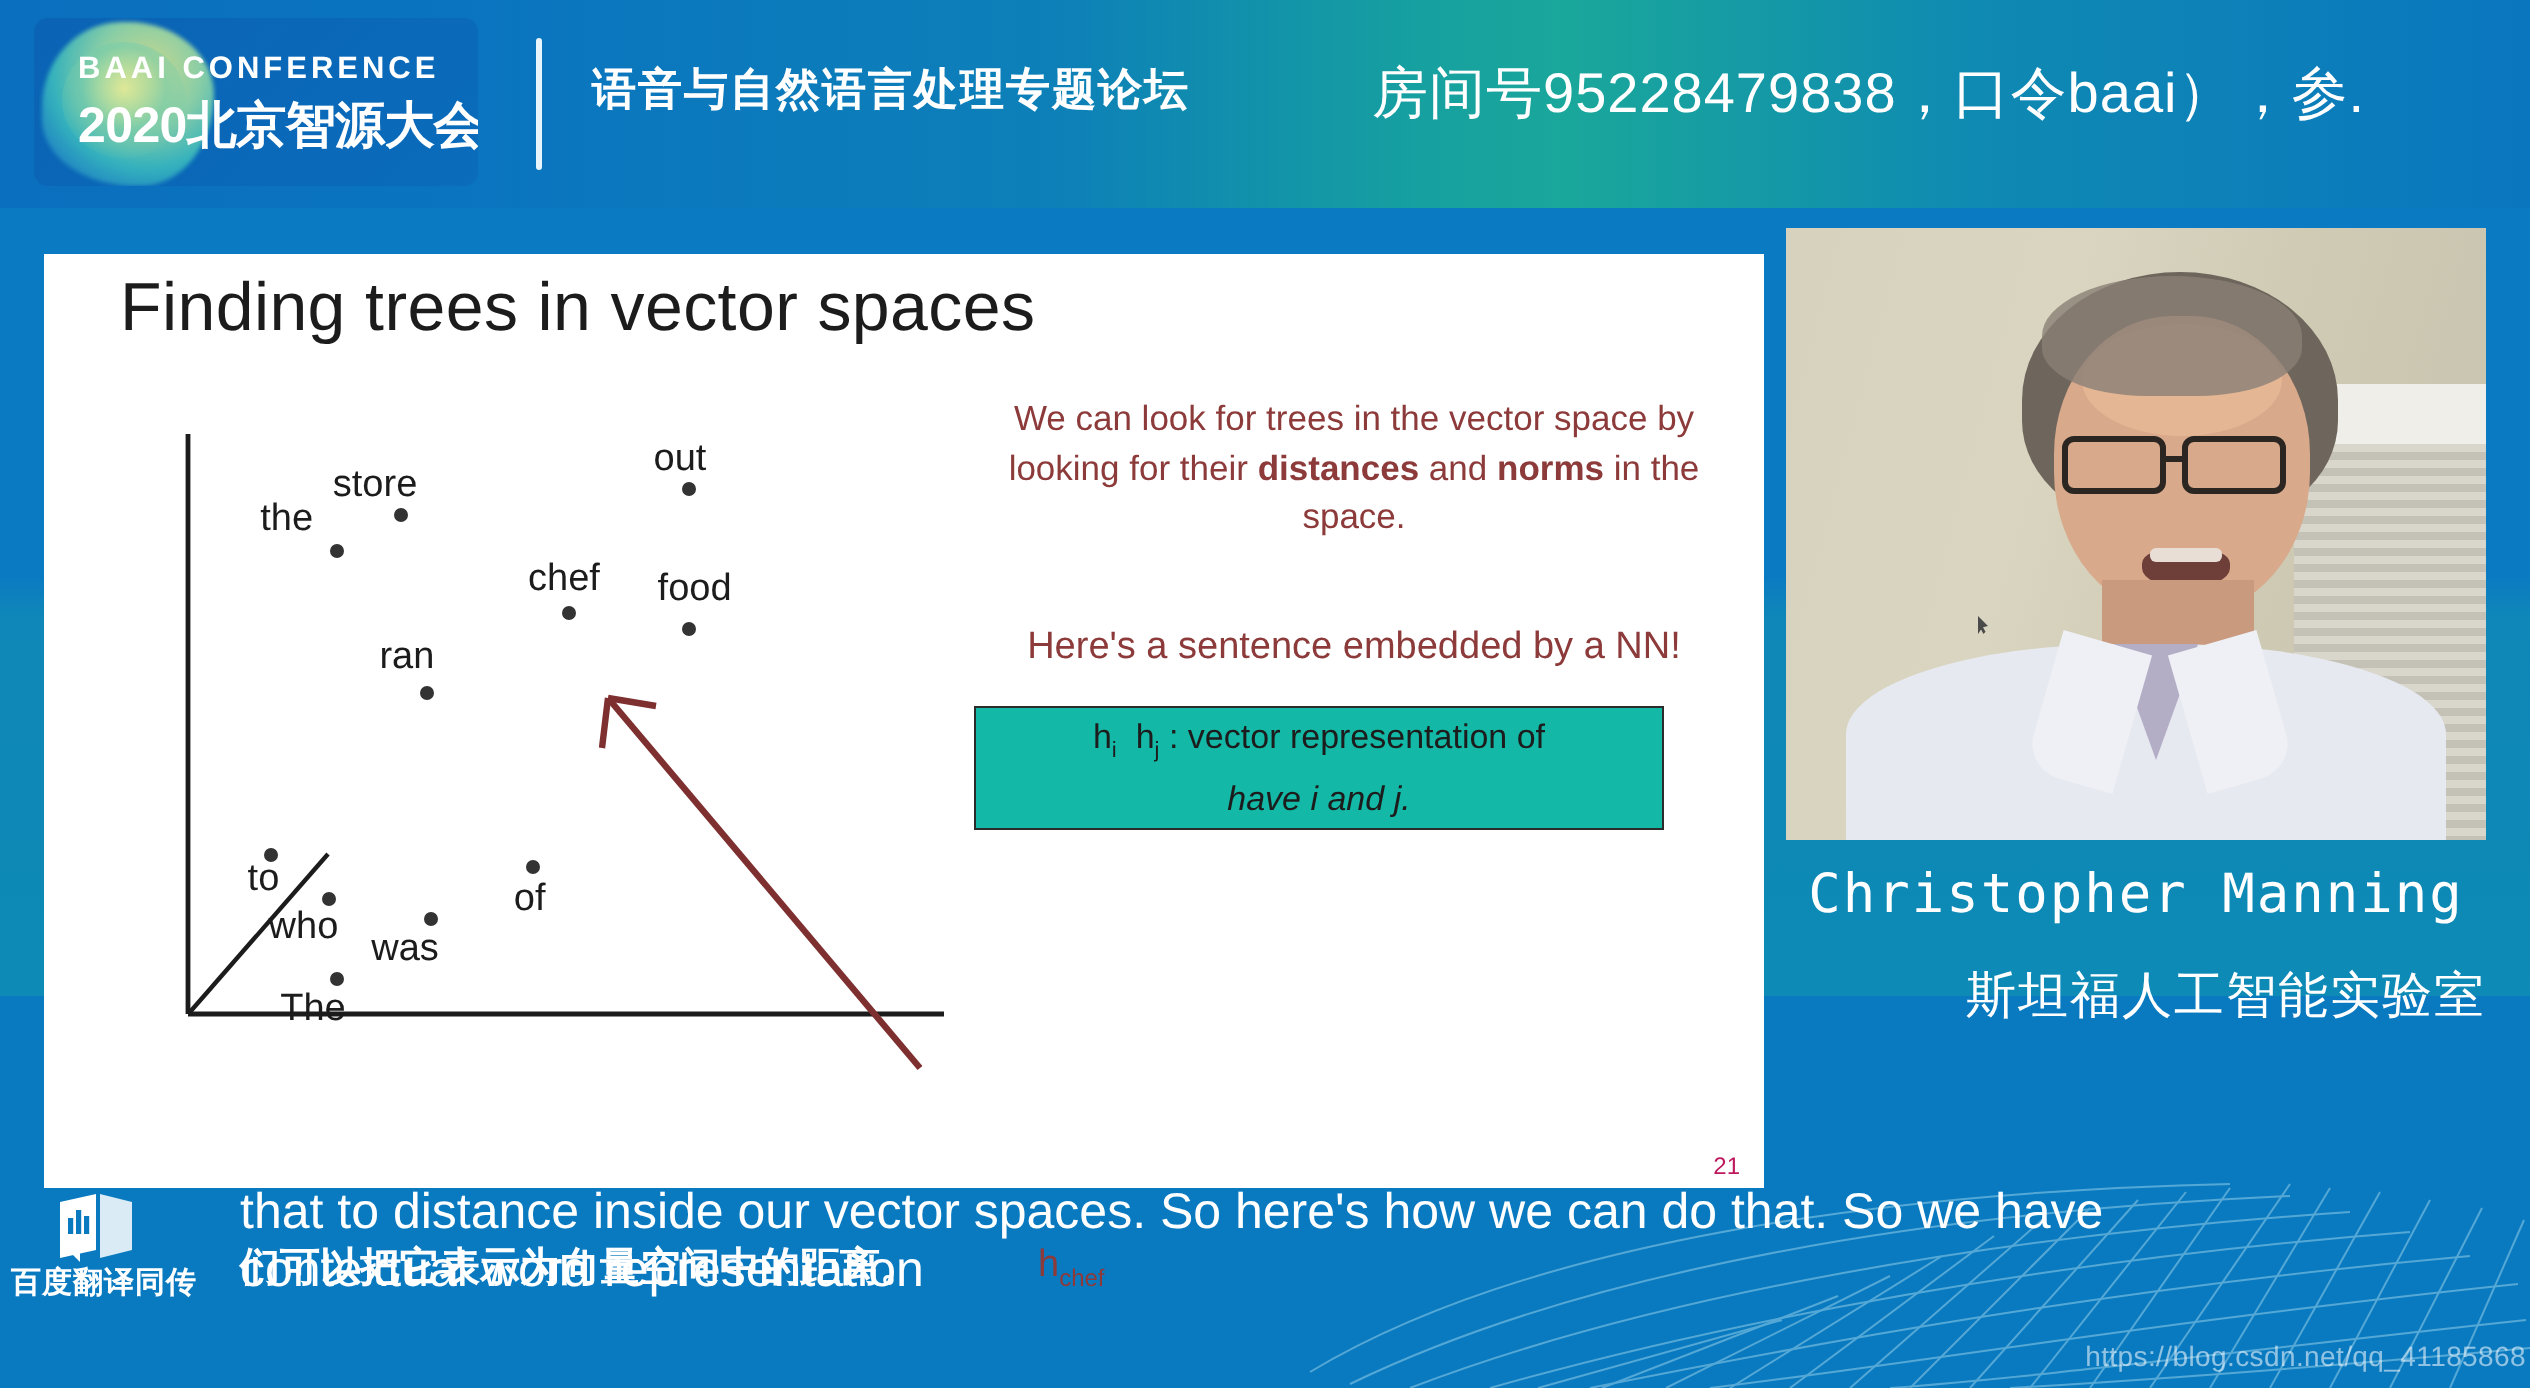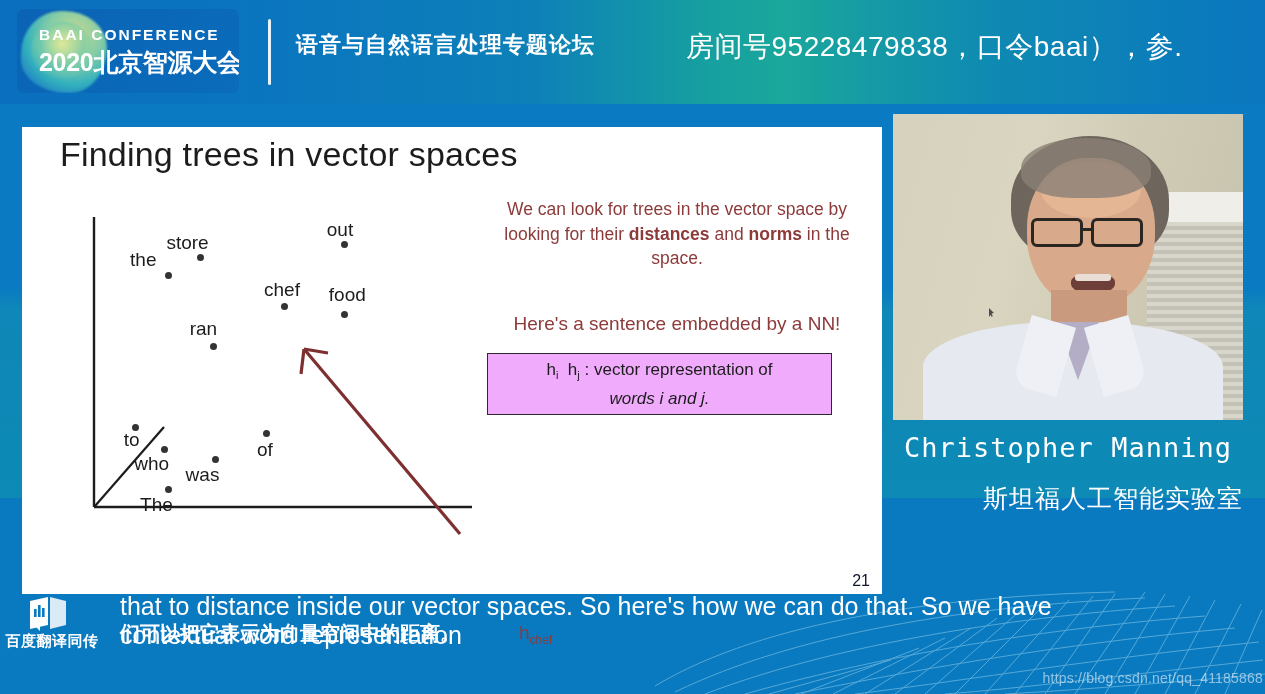--- a/index.html
+++ b/index.html
@@ -28,34 +28,34 @@
   #forum-title { position:absolute; left:296px; top:30px; font-size:22px; font-weight:bold;
                  color:#fff; letter-spacing:1px; white-space:nowrap; }
   #ticker { position:absolute; left:686px; top:28px; font-size:28px; color:#fff;
             letter-spacing:0.5px; white-space:nowrap; overflow:hidden; width:570px; }
 
   
   #slide { position:absolute; left:22px; top:115px; width:860px; height:467px;
            background:#ffffff;margin-top:12px; }
   #slide-title { position:absolute; left:38px; top:8px; font-size:34px; color:#1c1c1c;
                  font-weight:normal; letter-spacing:0.2px; }
-  #slide-number { position:absolute; right:12px; bottom:4px; font-size:16px; color:#0f172a; }
+  #slide-number { position:absolute; right:12px; bottom:4px; font-size:12px; color:#be185d; }
 
   
   #plot { position:absolute; left:60px; top:80px; width:420px; height:370px; }
   #plot svg { position:absolute; left:0; top:0; }
   .pt { position:absolute; width:7px; height:7px; border-radius:50%; background:#333; }
   .plabel { position:absolute; font-size:19px; color:#1c1c1c; white-space:nowrap; }
 
   
   .mtext { position:absolute; color:#8d3a3a; font-size:17.5px; line-height:24.5px; text-align:center; }
   #para1 { left:460px; top:70px; width:390px; }
   #para2 { left:460px; top:185px; width:390px; font-size:19px; }
   #formula-box { position:absolute; left:465px; top:226px; width:345px; height:62px;
-                 border:1.6px solid #2b2b2b; background:#f0abfc; display:flex;
+                 border:1.6px solid #2b2b2b; background:#14b8a6; display:flex;
                  align-items:center; justify-content:center; }
   #formula-inner { font-size:17px; color:#1c1c1c; text-align:center; line-height:23px; }
   #formula-inner sub { font-size:11px; }
   #hchef-label { position:absolute; left:497px; top:495px; font-size:19px; color:#8d3a3a; }
   #hchef-label sub { font-size:12px; }
 
   
   #video { position:absolute; left:893px; top:114px; width:350px; height:306px;
            overflow:hidden; background:#cfcab3; }
   .vid-wall { position:absolute; left:0; top:0; width:350px; height:306px;
@@ -174,21 +174,21 @@
     <div id="para2" class="mtext">Here's a sentence embedded by a NN!</div>
 
     <div id="para1" class="mtext">
       <span>We can look for trees in the vector space by looking for their </span><b>distances</b><span> and </span><b>norms</b><span> in the space.</span>
     </div>
 
     <div id="formula-box">
       <div id="formula-inner">
         <span>h</span><sub>i</sub>&nbsp;&nbsp;<span>h</span><sub>j</sub>
         <span>: vector representation of</span><br>
-        <i>words i and j.</i>
+        <i>have i and j.</i>
       </div>
     </div>
 
     <div id="hchef-label">
       <span>h</span><sub>chef</sub>
     </div>
 
     <div id="slide-number">21</div>
   </div>
 

